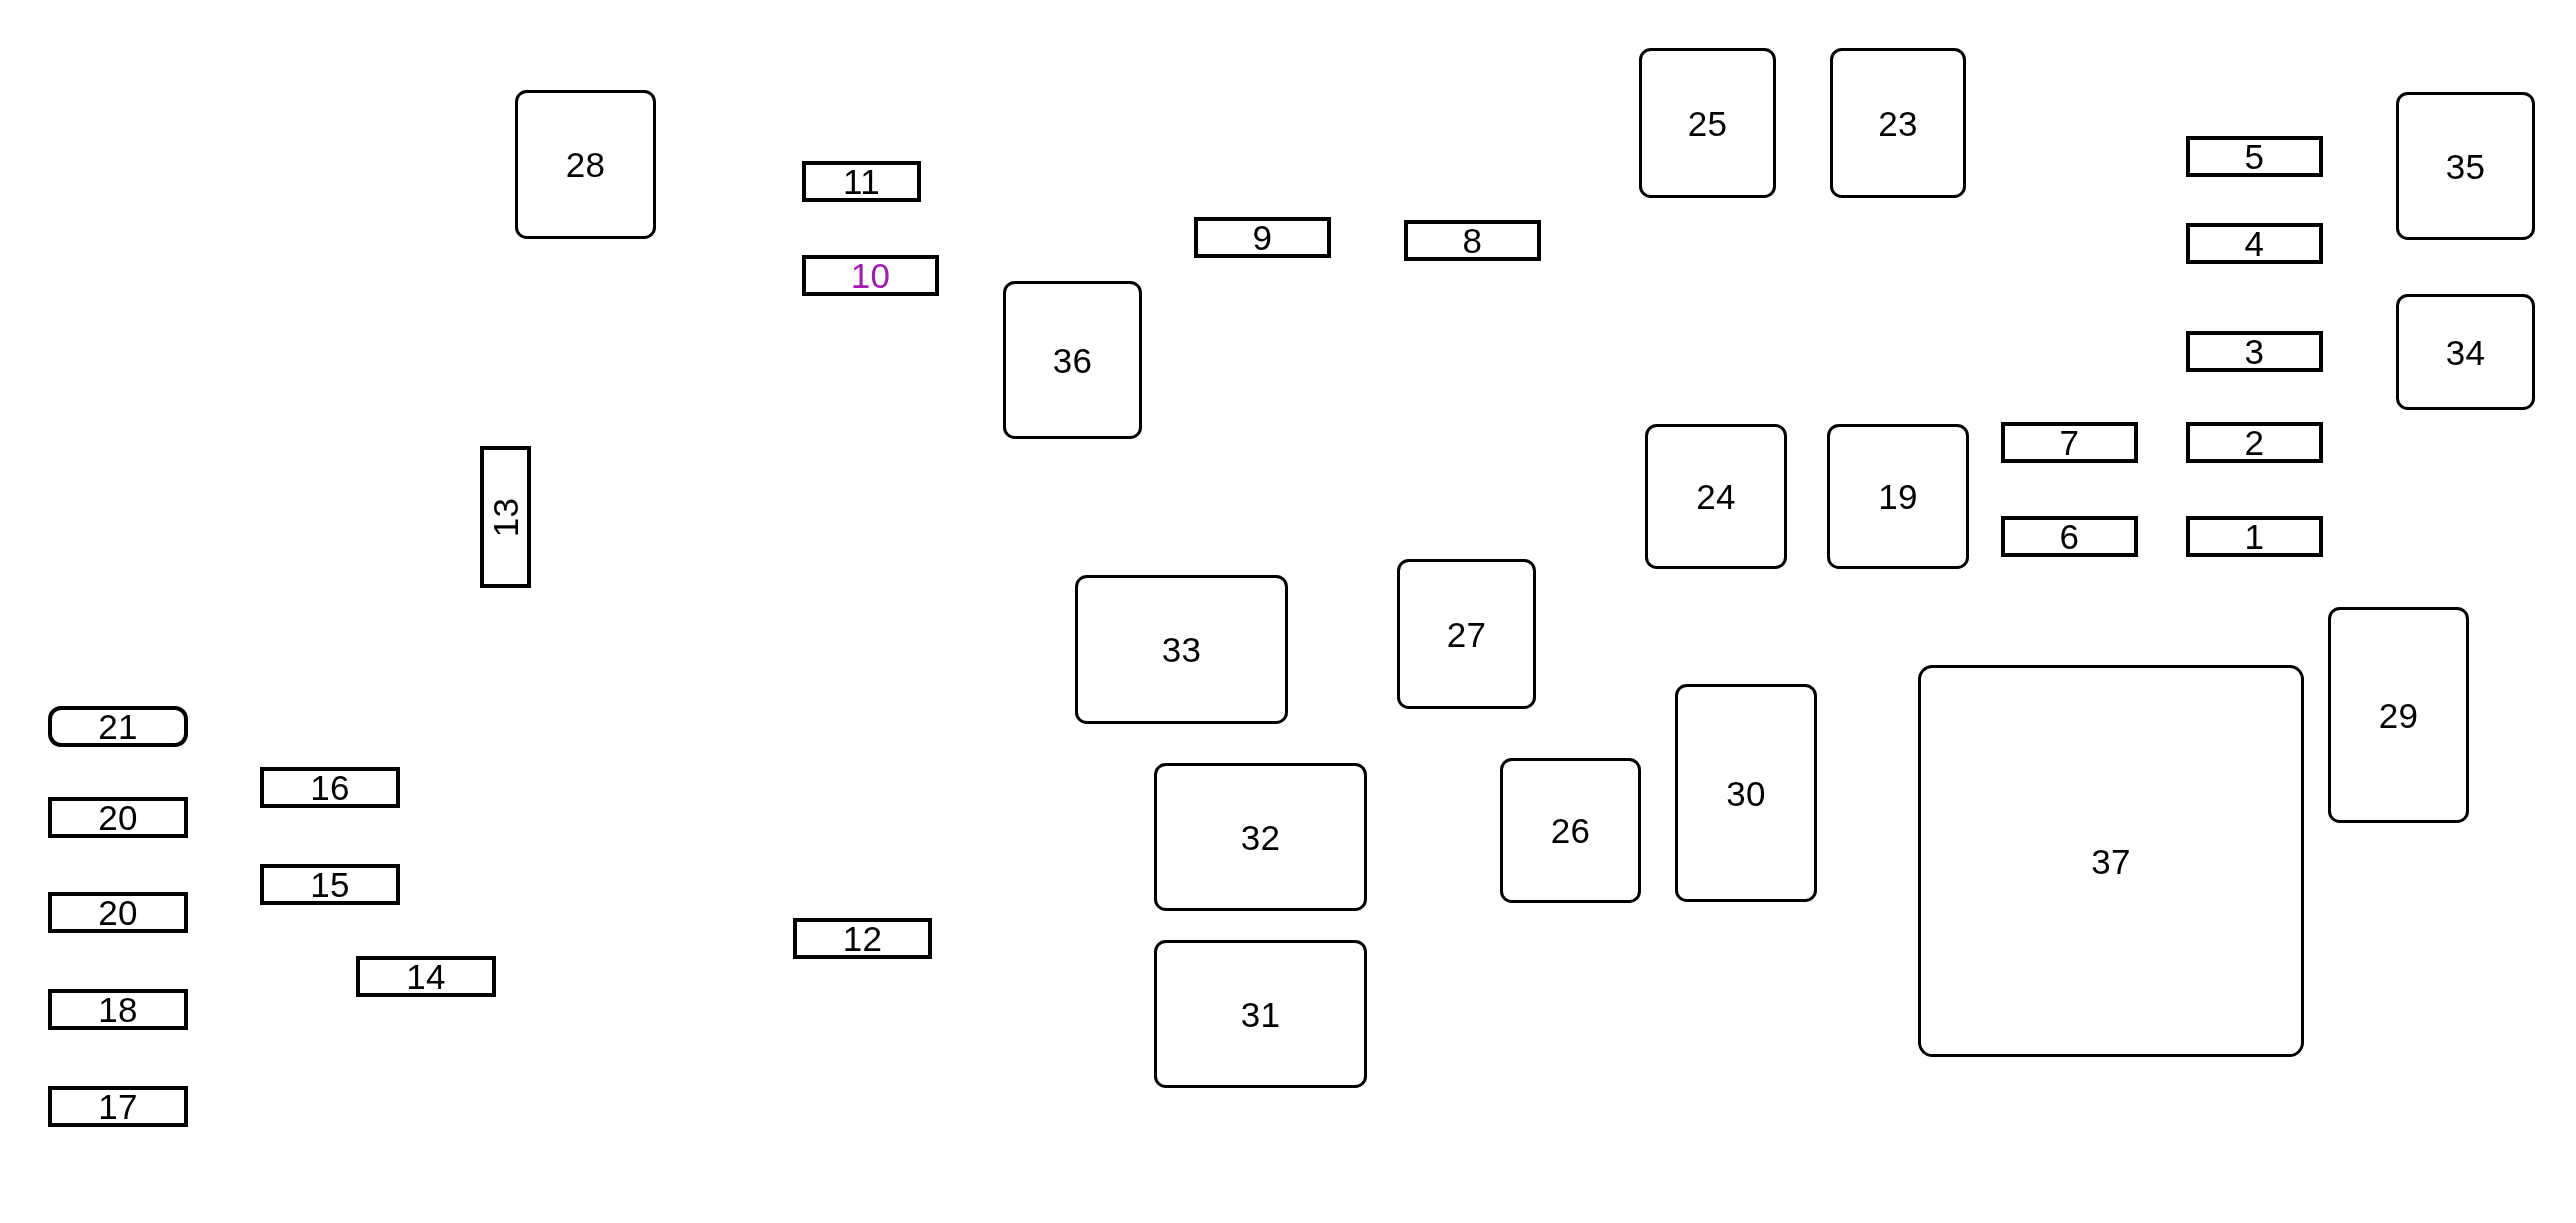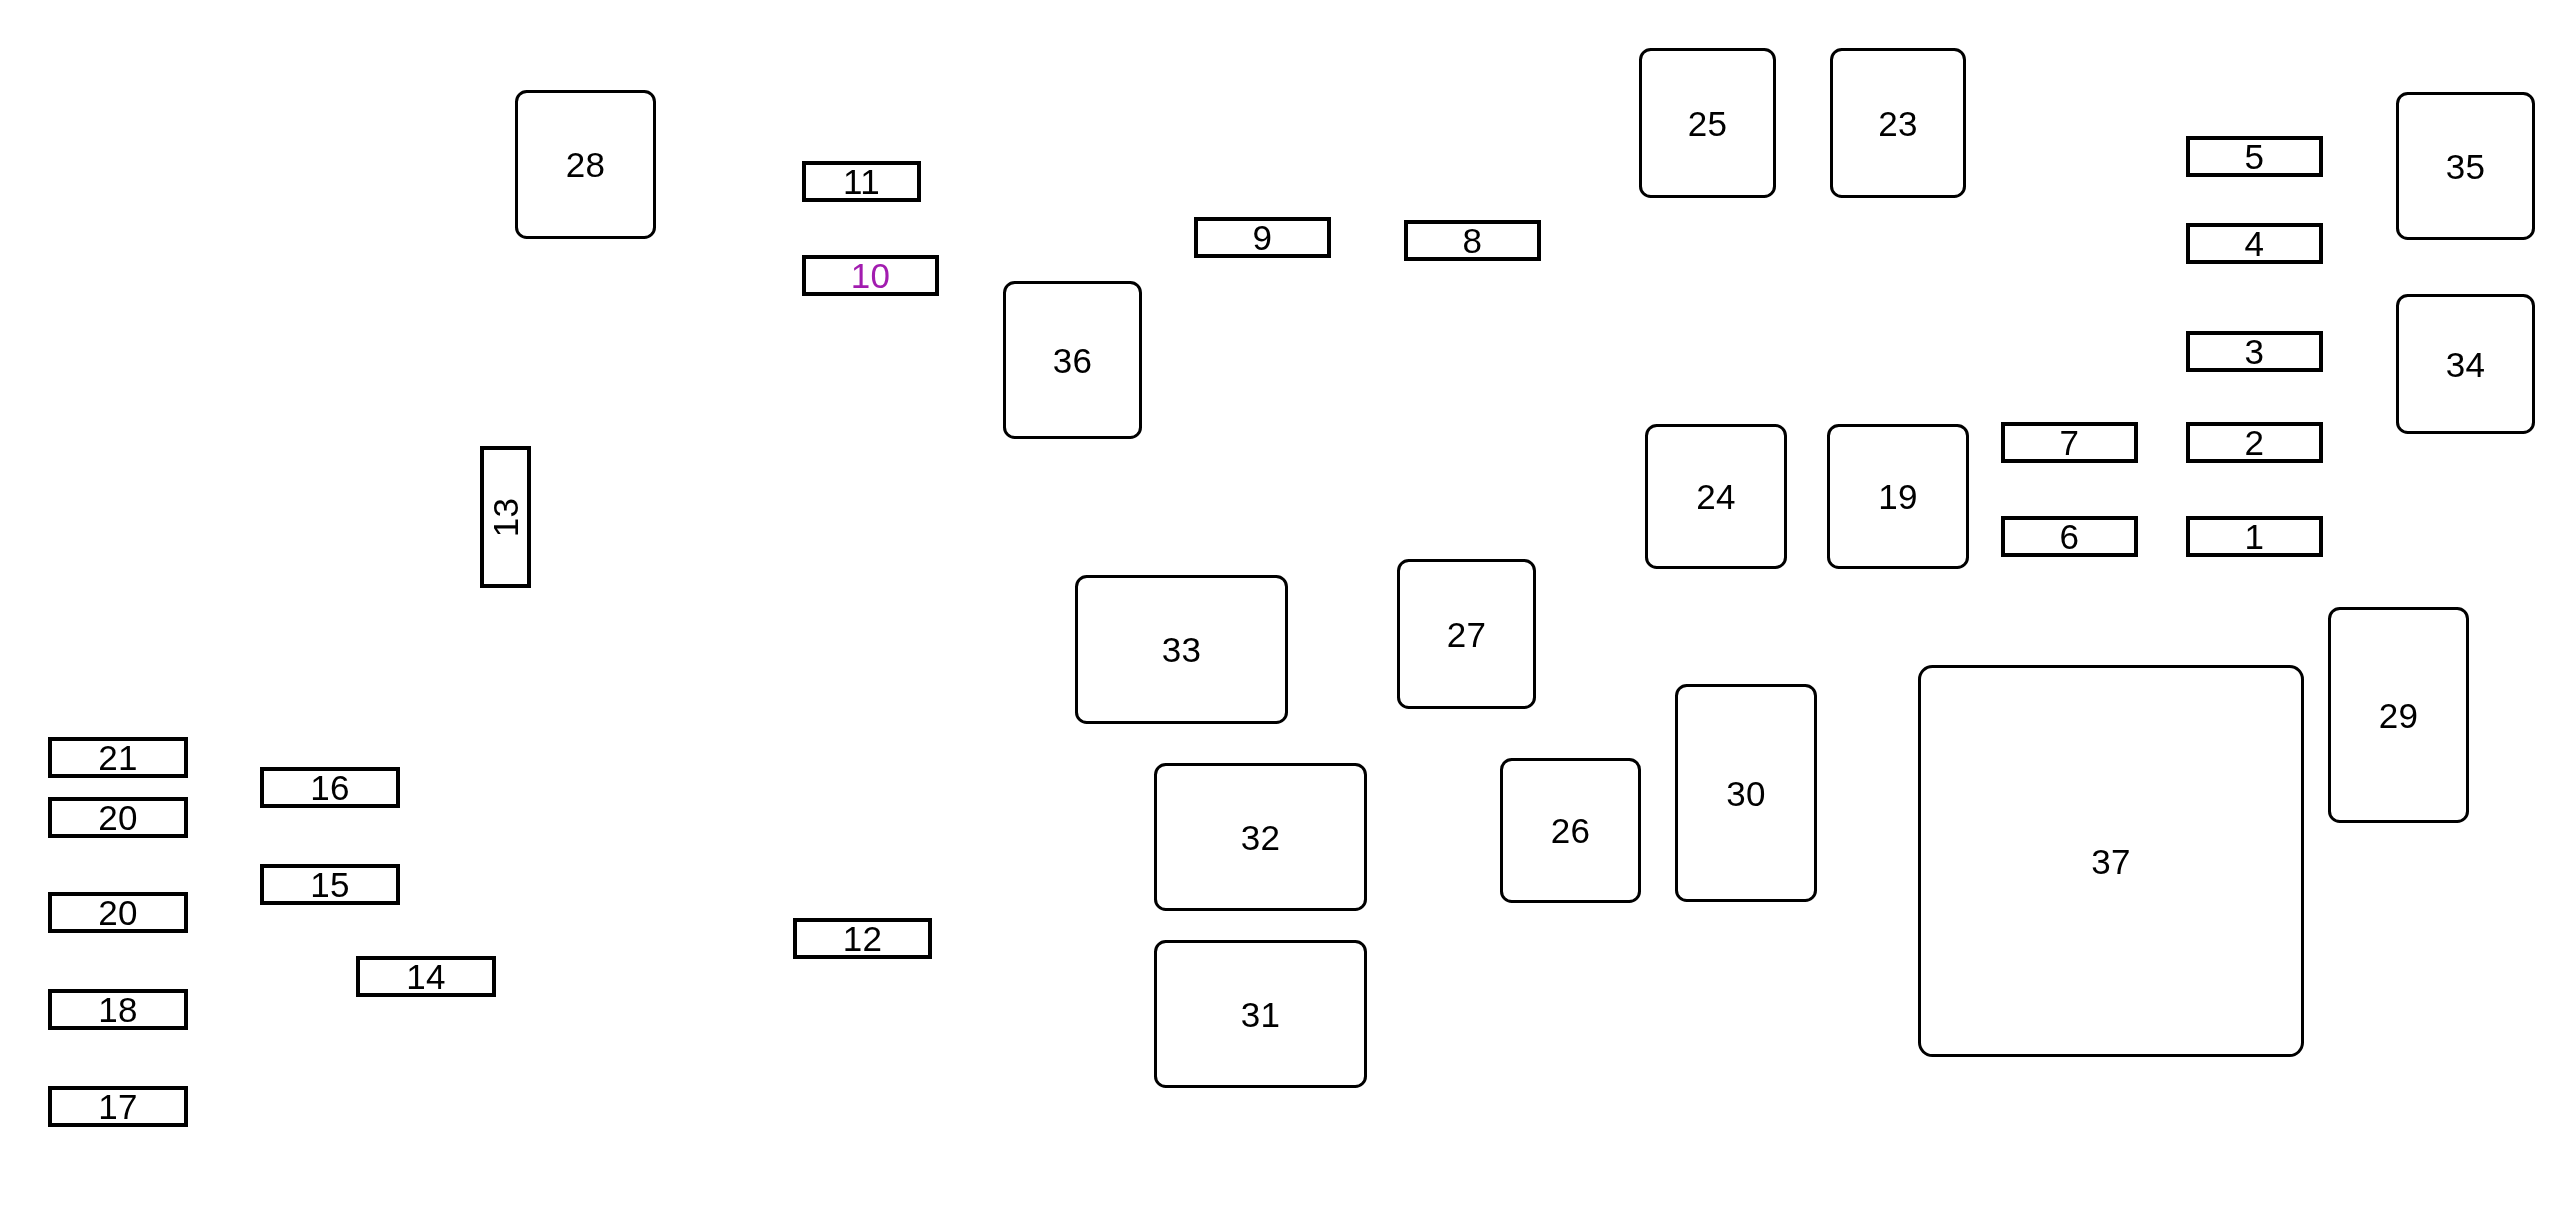--- a/index.html
+++ b/index.html
@@ -114,21 +114,21 @@
     </div>
     <div class="fuse sq" style="left: 48px; top: 989px; width: 140px; height: 41px; border-color: rgb(0, 0, 0);">
       <span class="fuse-label" style="color: rgb(0, 0, 0);">18</span>
     </div>
     <div class="fuse sq" style="left: 48px; top: 892px; width: 140px; height: 41px; border-color: rgb(0, 0, 0);">
       <span class="fuse-label" style="color: rgb(0, 0, 0);">20</span>
     </div>
     <div class="fuse sq" style="left: 48px; top: 797px; width: 140px; height: 41px; border-color: rgb(0, 0, 0);">
       <span class="fuse-label" style="color: rgb(0, 0, 0);">20</span>
     </div>
-    <div class="fuse sq" style="left: 48px; top: 737px; width: 140px; height: 41px; border-color: rgb(0, 0, 0);">
+    <div class="fuse sq" style="left: 48px; top: 706px; width: 140px; height: 41px; border-color: rgb(0, 0, 0); border-radius: 13px;">
       <span class="fuse-label" style="color: rgb(0, 0, 0);">21</span>
     </div>
     <div class="fuse rnd" style="left: 1827px; top: 424px; width: 142px; height: 145px; border-color: rgb(0, 0, 0);">
       <span class="fuse-label" style="color: rgb(0, 0, 0);">19</span>
     </div>
     <div class="fuse rnd" style="left: 1830px; top: 48px; width: 136px; height: 150px; border-color: rgb(0, 0, 0);">
       <span class="fuse-label" style="color: rgb(0, 0, 0);">23</span>
     </div>
     <div class="fuse rnd" style="left: 1645px; top: 424px; width: 142px; height: 145px; border-color: rgb(0, 0, 0);">
       <span class="fuse-label" style="color: rgb(0, 0, 0);">24</span>
@@ -153,21 +153,21 @@
     </div>
     <div class="fuse rnd" style="left: 1154px; top: 940px; width: 213px; height: 148px; border-color: rgb(0, 0, 0);">
       <span class="fuse-label" style="color: rgb(0, 0, 0);">31</span>
     </div>
     <div class="fuse rnd" style="left: 1154px; top: 763px; width: 213px; height: 148px; border-color: rgb(0, 0, 0);">
       <span class="fuse-label" style="color: rgb(0, 0, 0);">32</span>
     </div>
     <div class="fuse rnd" style="left: 1075px; top: 575px; width: 213px; height: 149px; border-color: rgb(0, 0, 0);">
       <span class="fuse-label" style="color: rgb(0, 0, 0);">33</span>
     </div>
-    <div class="fuse rnd" style="left: 2396px; top: 294px; width: 139px; height: 140px; border-color: rgb(0, 0, 0);">
+    <div class="fuse rnd" style="left: 2396px; top: 294px; width: 139px; height: 116px; border-color: rgb(0, 0, 0);">
       <span class="fuse-label" style="color: rgb(0, 0, 0);">34</span>
     </div>
     <div class="fuse rnd" style="left: 2396px; top: 92px; width: 139px; height: 148px; border-color: rgb(0, 0, 0);">
       <span class="fuse-label" style="color: rgb(0, 0, 0);">35</span>
     </div>
     <div class="fuse rnd" style="left: 1003px; top: 281px; width: 139px; height: 158px; border-color: rgb(0, 0, 0);">
       <span class="fuse-label" style="color: rgb(0, 0, 0);">36</span>
     </div>
     <div class="fuse thin" style="left: 1918px; top: 665px; width: 386px; height: 392px; border-color: rgb(0, 0, 0);">
       <span class="fuse-label" style="color: rgb(0, 0, 0);">37</span>

